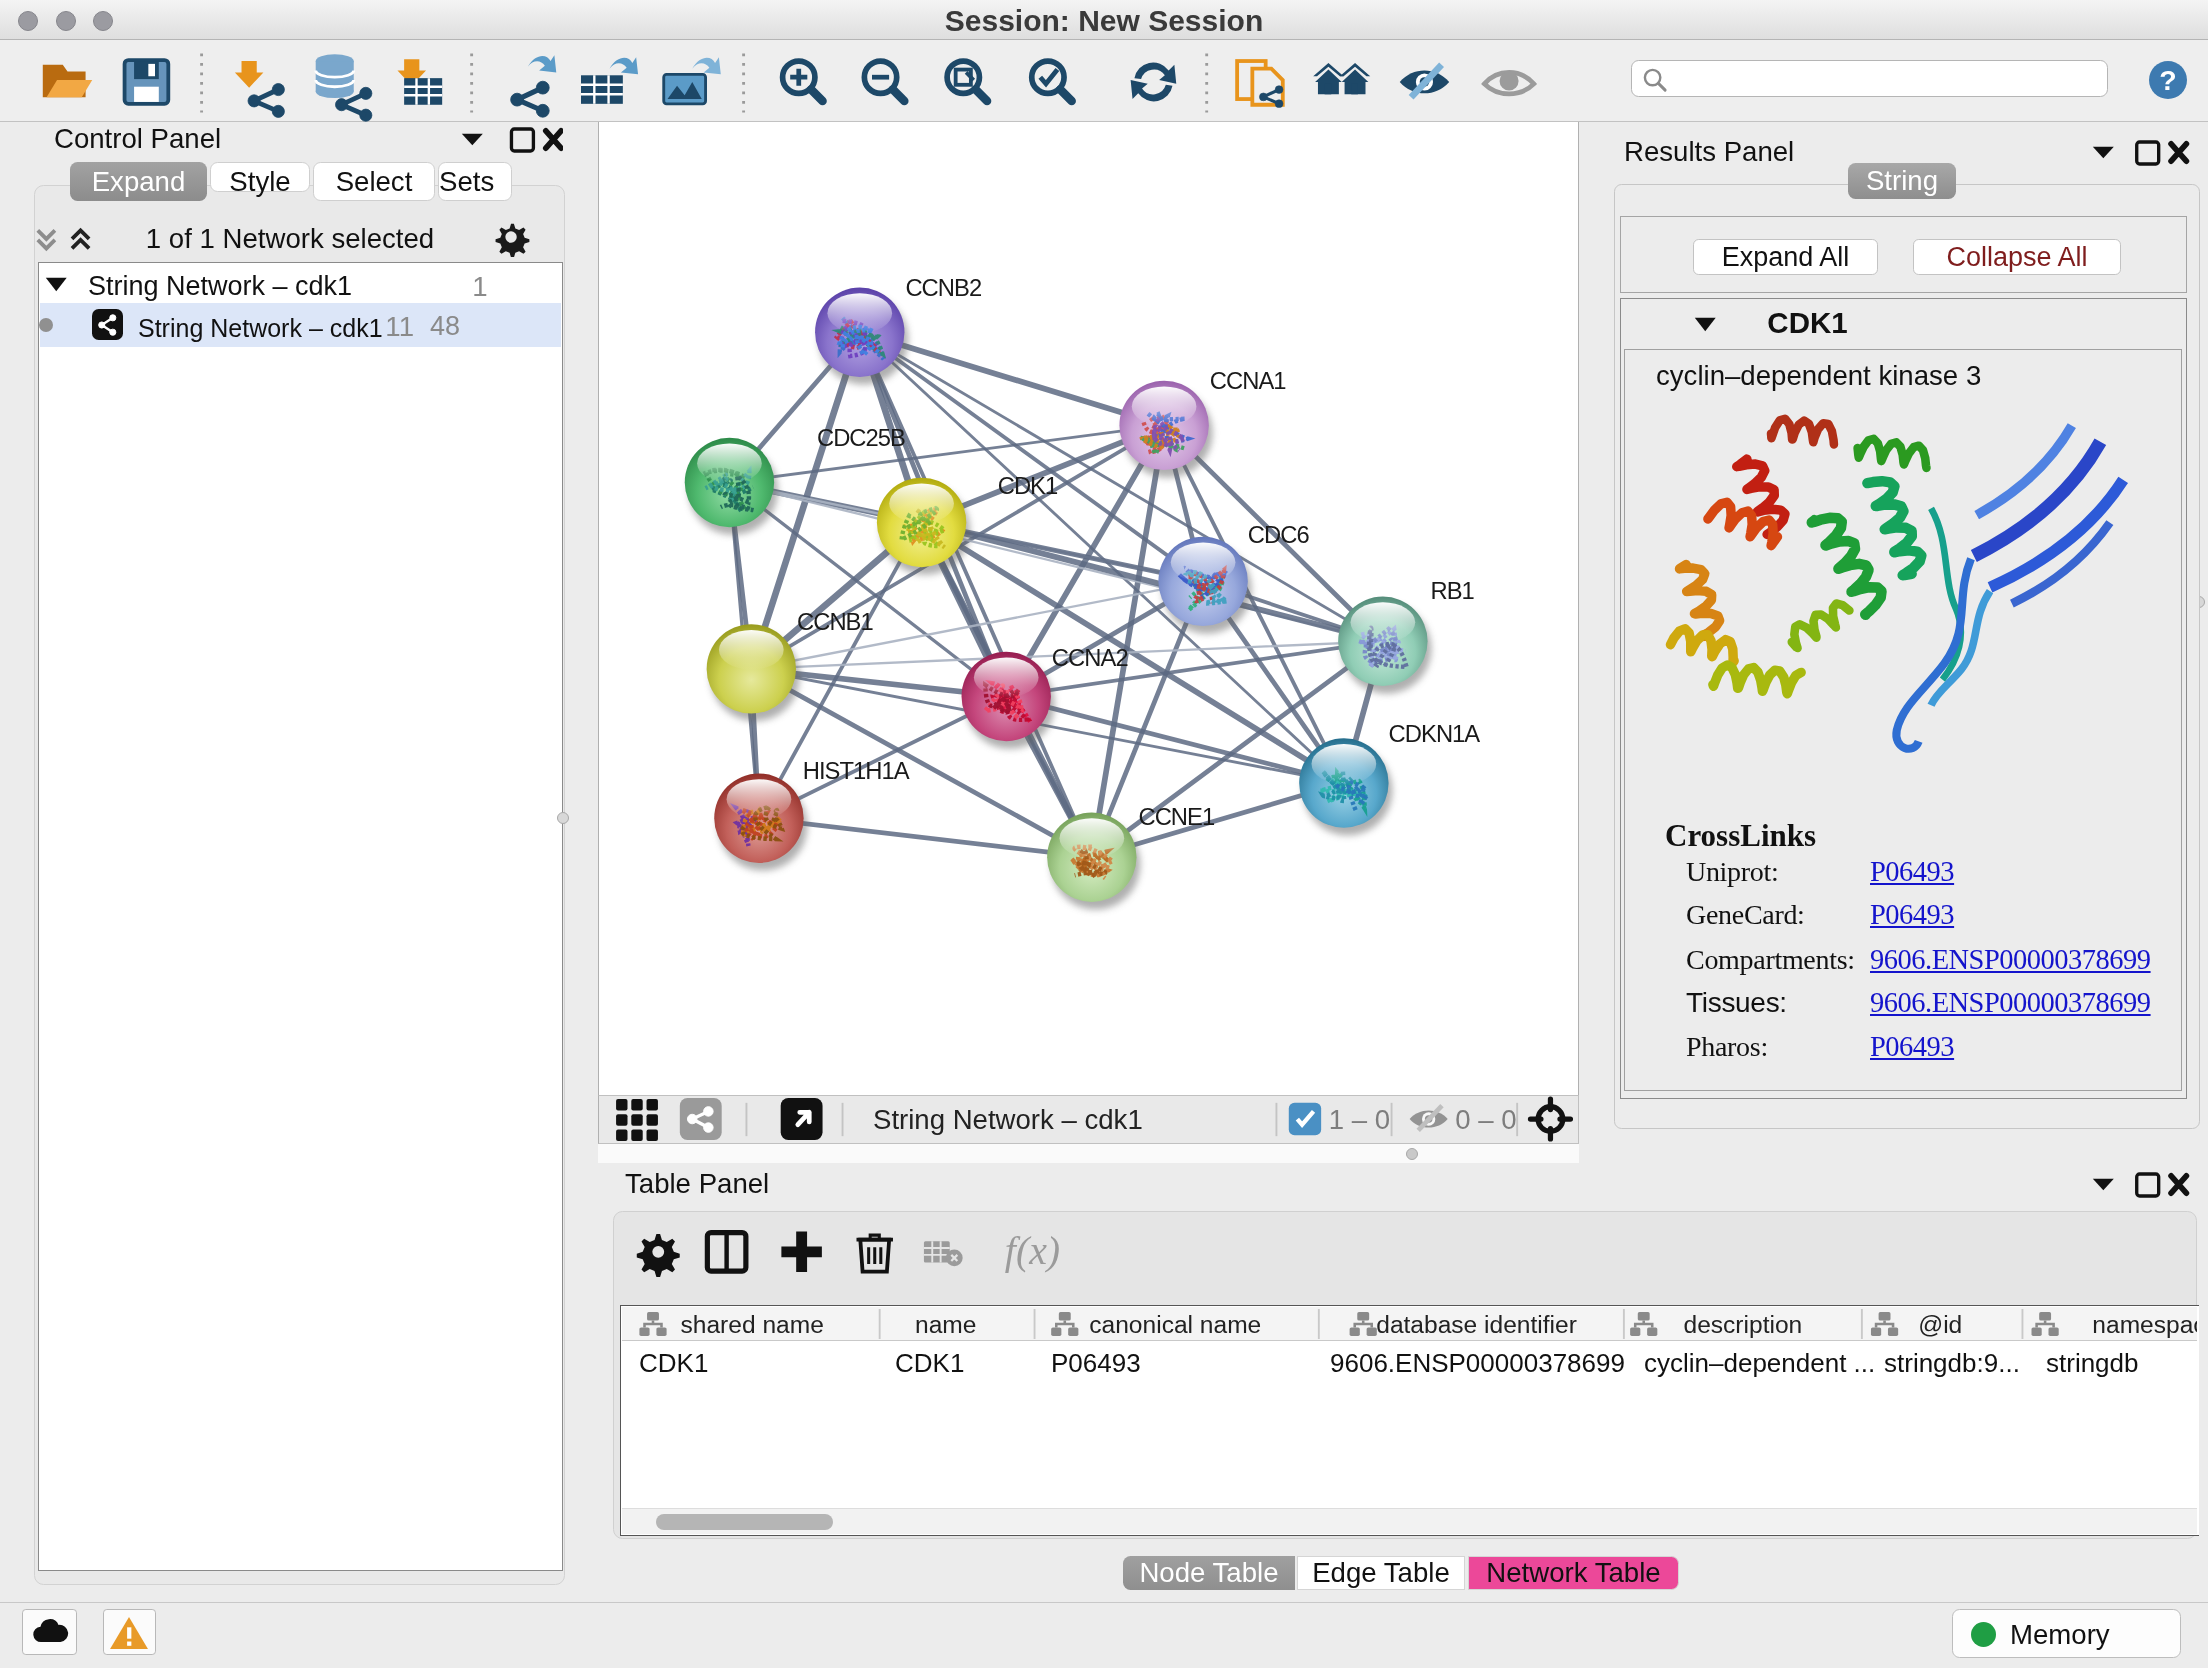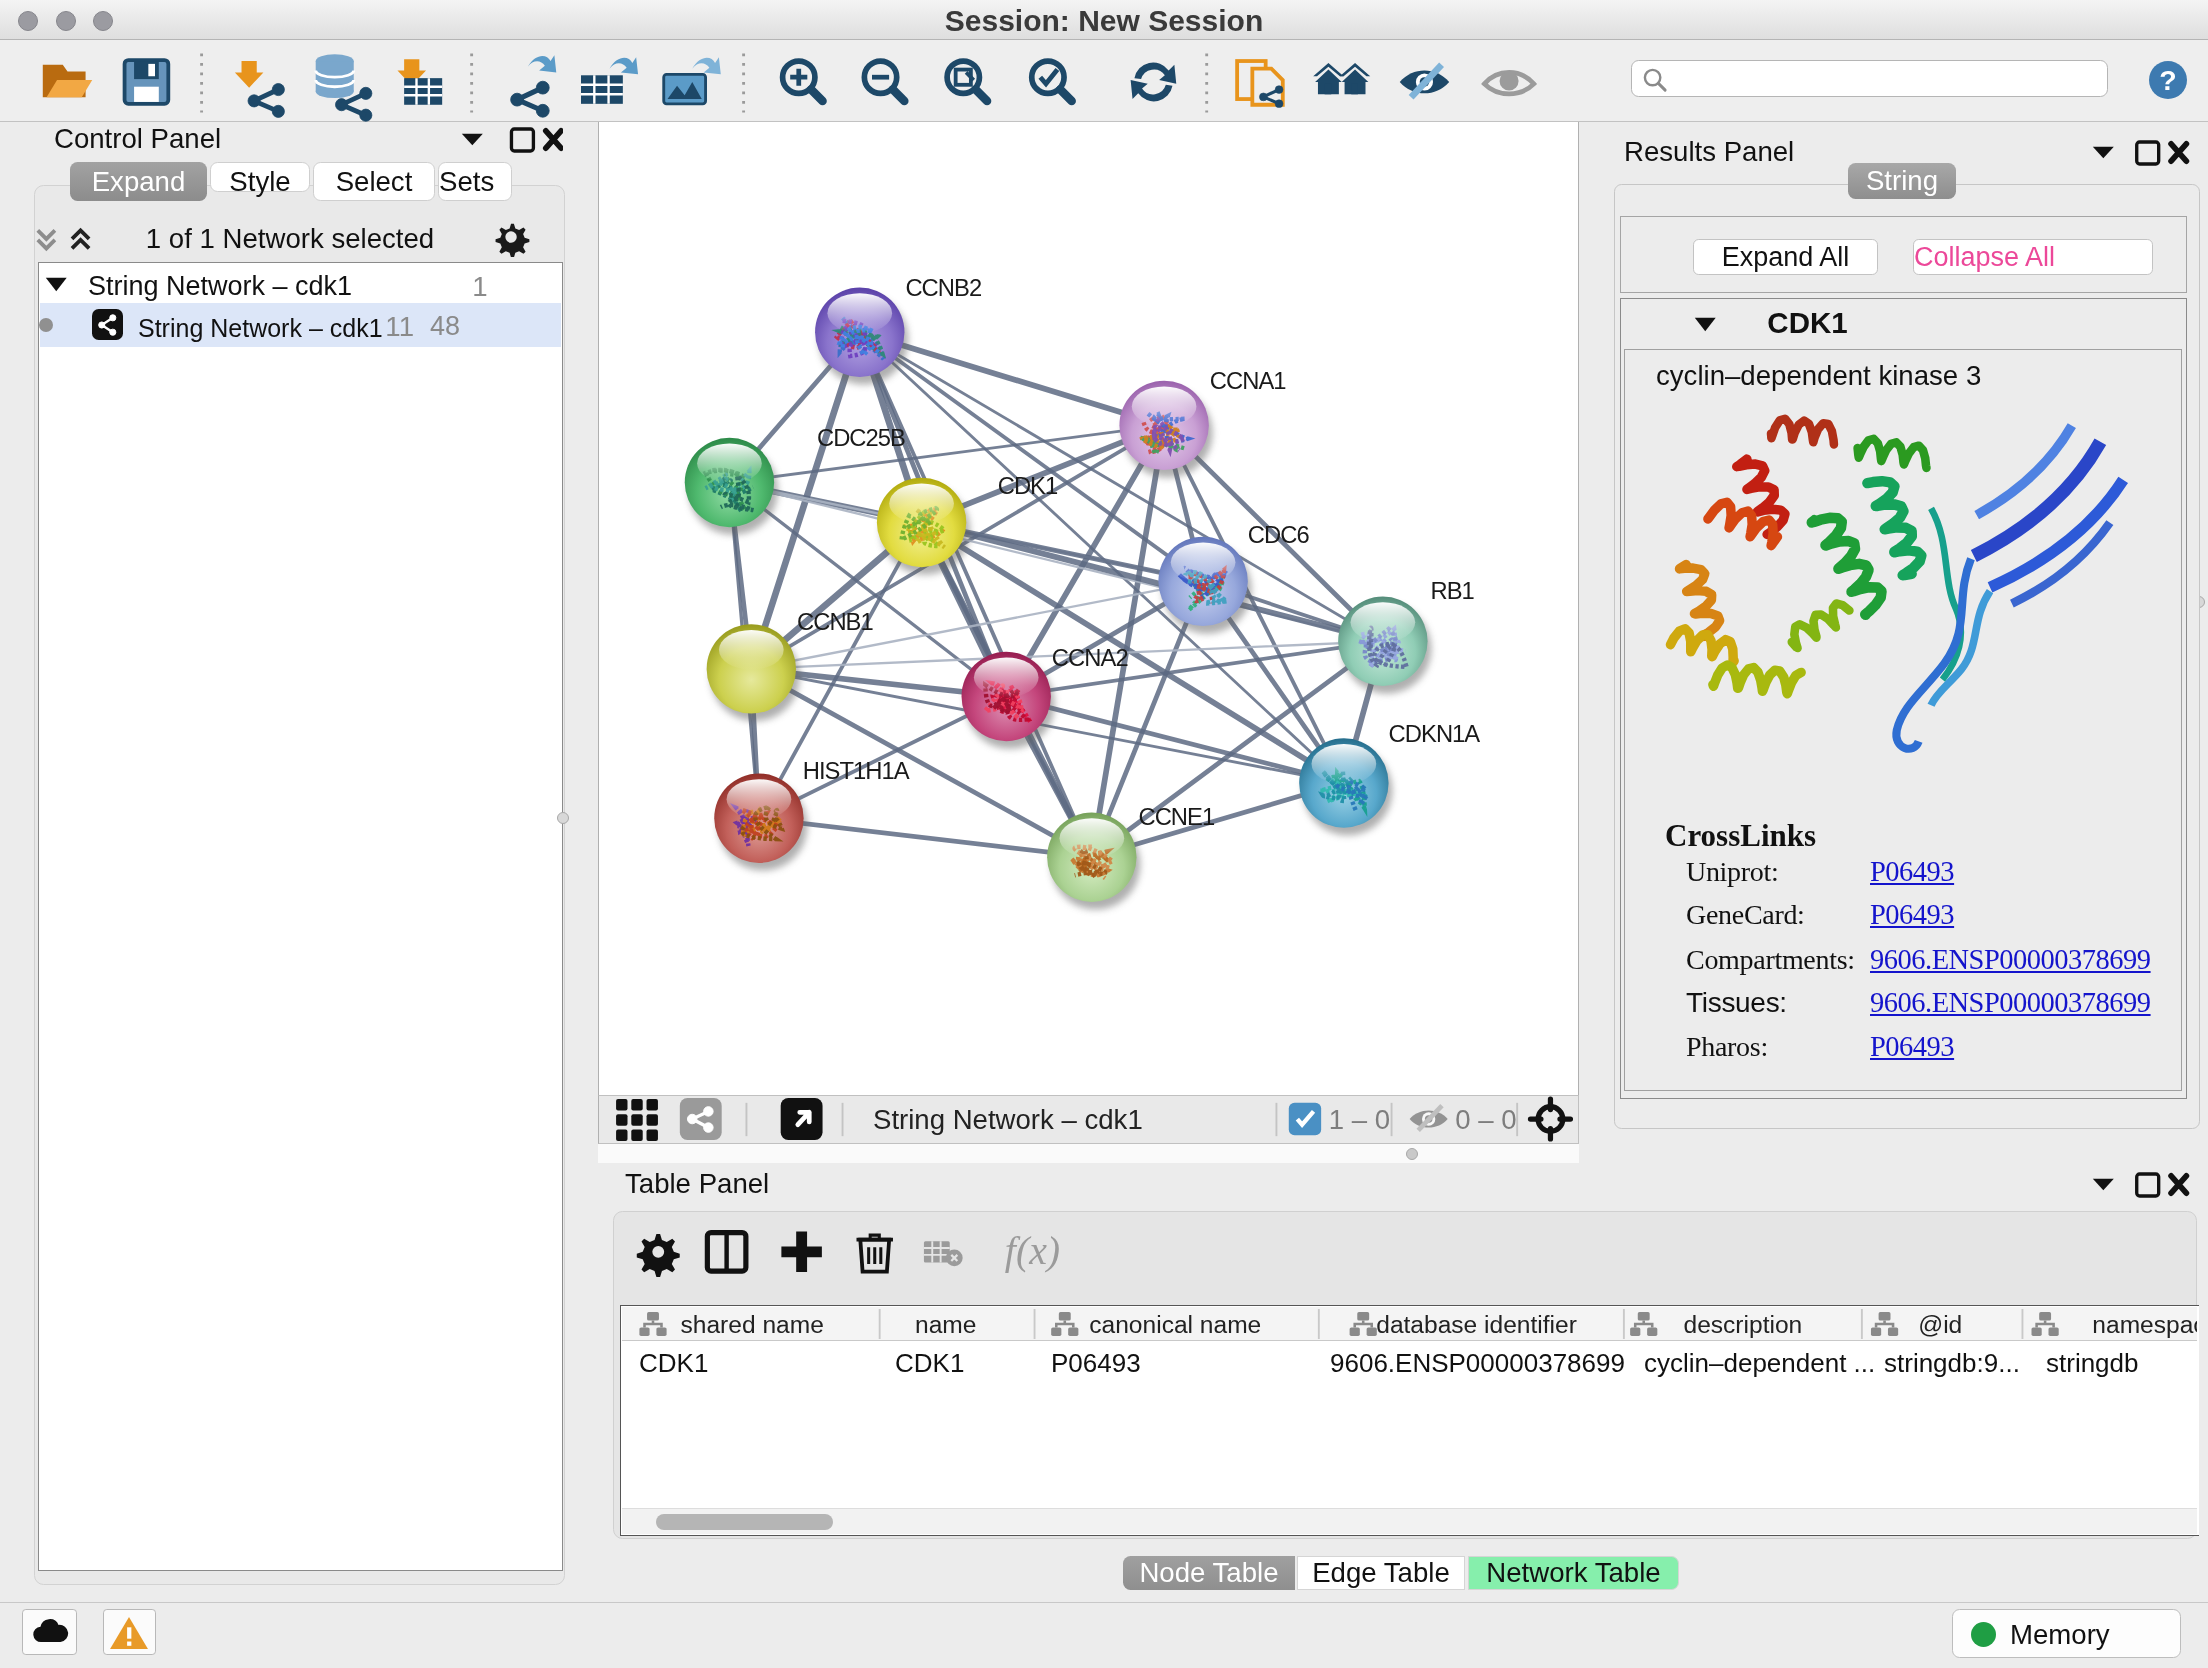--- a/index.html
+++ b/index.html
@@ -485,21 +485,21 @@
 <div class="abs txt" style="left:1624px;top:136px;font-size:27.6px;color:#111;">Results Panel</div>
 <svg class="abs" style="left:2089px;top:139px;" width="105" height="27" viewBox="0 0 110 28">
  <path d="M4 8 L26 8 L15 20 Z" fill="#111"></path>
  <rect x="50" y="3" width="23" height="23" rx="3" fill="none" stroke="#111" stroke-width="3.5"></rect>
  <path d="M86 5 L102 23 M102 5 L86 23" stroke="#111" stroke-width="6" stroke-linecap="round"></path>
 </svg>
 <div class="abs" style="left:1614px;top:184px;width:586px;height:945px;border:1.9px solid #c6c6c6;border-radius:7.6px;background:#ececec;"></div>
 <div class="abs txt" style="left:1848px;top:163px;width:108px;height:36px;background:linear-gradient(#a8a8a8,#8e8e8e);border-radius:7.6px;color:#fff;font-size:27.6px;text-align:center;line-height:36px;">String</div>
 <div class="abs" style="left:1620px;top:216px;width:567px;height:77px;border:1.9px solid #a5a5a5;background:#ececec;"></div>
 <div class="abs txt" style="left:1693px;top:239px;width:185px;height:36px;background:#fff;border:1px solid #c3c3c3;border-radius:5.7px;font-size:27px;color:#111;text-align:center;line-height:34px;">Expand All</div>
-<div class="abs txt" style="left:1913px;top:239px;width:240px;height:36px;background:#fff;border:1px solid #c3c3c3;border-radius:5.7px;font-size:27px;color:#ec4899;text-align:left;line-height:34px;">Collapse All</div>
+<div class="abs txt" style="left:1913px;top:239px;width:208px;height:36px;background:#fff;border:1px solid #c3c3c3;border-radius:5.7px;font-size:27px;color:#7f1d1d;text-align:center;line-height:34px;">Collapse All</div>
 <div class="abs" style="left:1620px;top:298px;width:567px;height:801px;border:1.9px solid #8a8a8a;background:#ececec;"></div>
 <svg class="abs" style="left:1691px;top:314px;" width="28.5" height="21" viewBox="0 0 30 22">
     <path d="M4 4 L26 4 L15 18 Z" fill="#111"></path>
   </svg>
 <div class="abs txt" style="left:1741px;top:306px;width:133px;text-align:center;font-size:29.5px;font-weight:bold;color:#111;">CDK1</div>
 <div class="abs" style="left:1624px;top:349px;width:558px;height:742px;border:1px solid #a0a0a0;background:#ececec;"></div>
 <div class="abs txt" style="left:1656px;top:360px;font-size:27.6px;color:#111;">cyclin–dependent kinase 3</div>
 
 <svg class="abs" style="left:1655px;top:399px;" width="495" height="371" viewBox="0 0 520 390">
 <path d="M96.4 63.2 L89.4 68.7 L85.8 71.1 L88.1 70.8 L95.7 69.1 L105.4 68.4 L112.9 70.3 L115.2 75.3 L111.6 82.3 L104.6 89.0 L98.3 93.6 L96.5 95.0 L100.8 94.0 L109.5 92.4 L119.0 92.4 L125.0 95.4 L125.2 101.3 L120.1 108.4 L112.8 114.6 L107.7 118.1 L107.9 118.6 L114.0 117.1 L123.4 115.9 L132.1 116.8 L136.4 120.8 L134.6 127.3 L128.3 134.4 L121.3 139.9 L117.7 142.3 L120.0 142.0" fill="none" stroke="#c21f12" stroke-width="10" stroke-linecap="round" stroke-linejoin="round"></path>
@@ -606,21 +606,21 @@
 <div class="abs txt" style="left:1330px;top:1348px;font-size:26px;color:#111;">9606.ENSP00000378699</div>
 <div class="abs txt" style="left:1644px;top:1348px;font-size:26px;color:#111;">cyclin–dependent ...</div>
 <div class="abs txt" style="left:1884px;top:1348px;font-size:26px;color:#111;">stringdb:9...</div>
 <div class="abs txt" style="left:2046px;top:1348px;font-size:26px;color:#111;">stringdb</div>
 
 <div class="abs" style="left:622px;top:1508px;width:1575px;height:26px;background:#f2f2f2;border-top:1px solid #ddd;"></div>
 <div class="abs" style="left:656px;top:1514px;width:177px;height:16px;background:#b5b5b5;border-radius:8.6px;"></div>
 
 <div class="abs txt" style="left:1123px;top:1556px;width:172px;height:34px;background:linear-gradient(#a0a0a0,#8f8f8f);border-radius:7.6px 0 0 7.6px;color:#fff;font-size:27.6px;text-align:center;line-height:34px;">Node Table</div>
 <div class="abs txt" style="left:1297px;top:1556px;width:168px;height:34px;background:#fff;border:1px solid #d5d5d5;color:#111;font-size:27.6px;text-align:center;line-height:32px;">Edge Table</div>
-<div class="abs txt" style="left:1468px;top:1556px;width:211px;height:34px;background:#86efac;border:1px solid #d5d5d5;border-radius:0 7.6px 7.6px 0;color:#111;font-size:27.6px;text-align:center;line-height:32px;">Network Table</div>
+<div class="abs txt" style="left:1468px;top:1556px;width:211px;height:34px;background:#ec4899;border:1px solid #d5d5d5;border-radius:0 7.6px 7.6px 0;color:#111;font-size:27.6px;text-align:center;line-height:32px;">Network Table</div>
 
 <div class="abs" style="left:0;top:1602px;width:2208px;height:67px;background:#ececec;border-top:1px solid #c8c8c8;"></div>
 <div class="abs" style="left:22px;top:1609px;width:55px;height:46px;background:#fbfbfb;border:1px solid #b8b8b8;border-radius:3.8px;"></div>
 <svg class="abs" style="left:29.5px;top:1619px;" width="40" height="27" viewBox="0 0 42 28">
     <path d="M12 24 a8 8 0 0 1 -1 -16 a10 10 0 0 1 19 -2 a7 7 0 0 1 2 18 Z" fill="#111"></path>
   </svg>
 <div class="abs" style="left:103px;top:1609px;width:53px;height:46px;background:#fbfbfb;border:1px solid #b8b8b8;border-radius:3.8px;"></div>
 <svg class="abs" style="left:108px;top:1615px;" width="42" height="36" viewBox="0 0 44 38">
     <path d="M22 2 L42 36 L2 36 Z" fill="#e89a28"></path>
     <rect x="20" y="13" width="4.5" height="12" fill="#fff"></rect>

